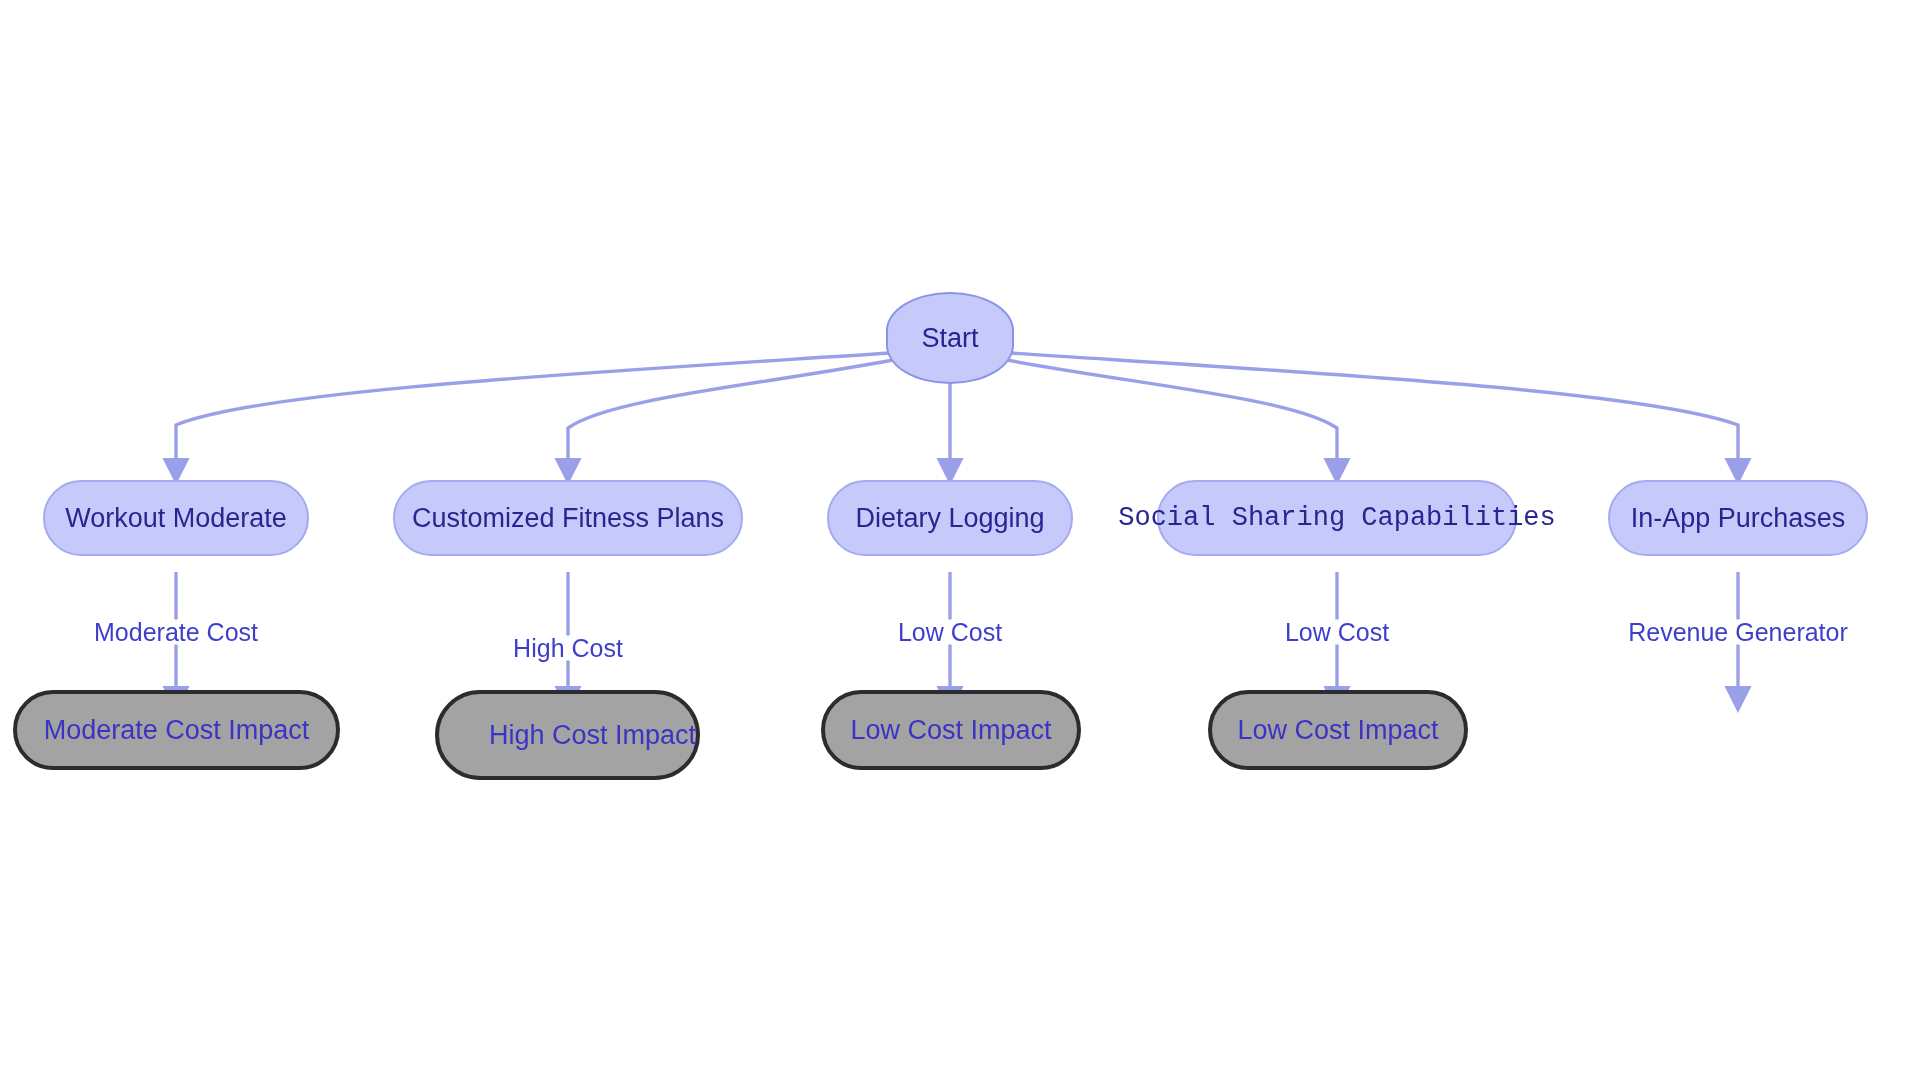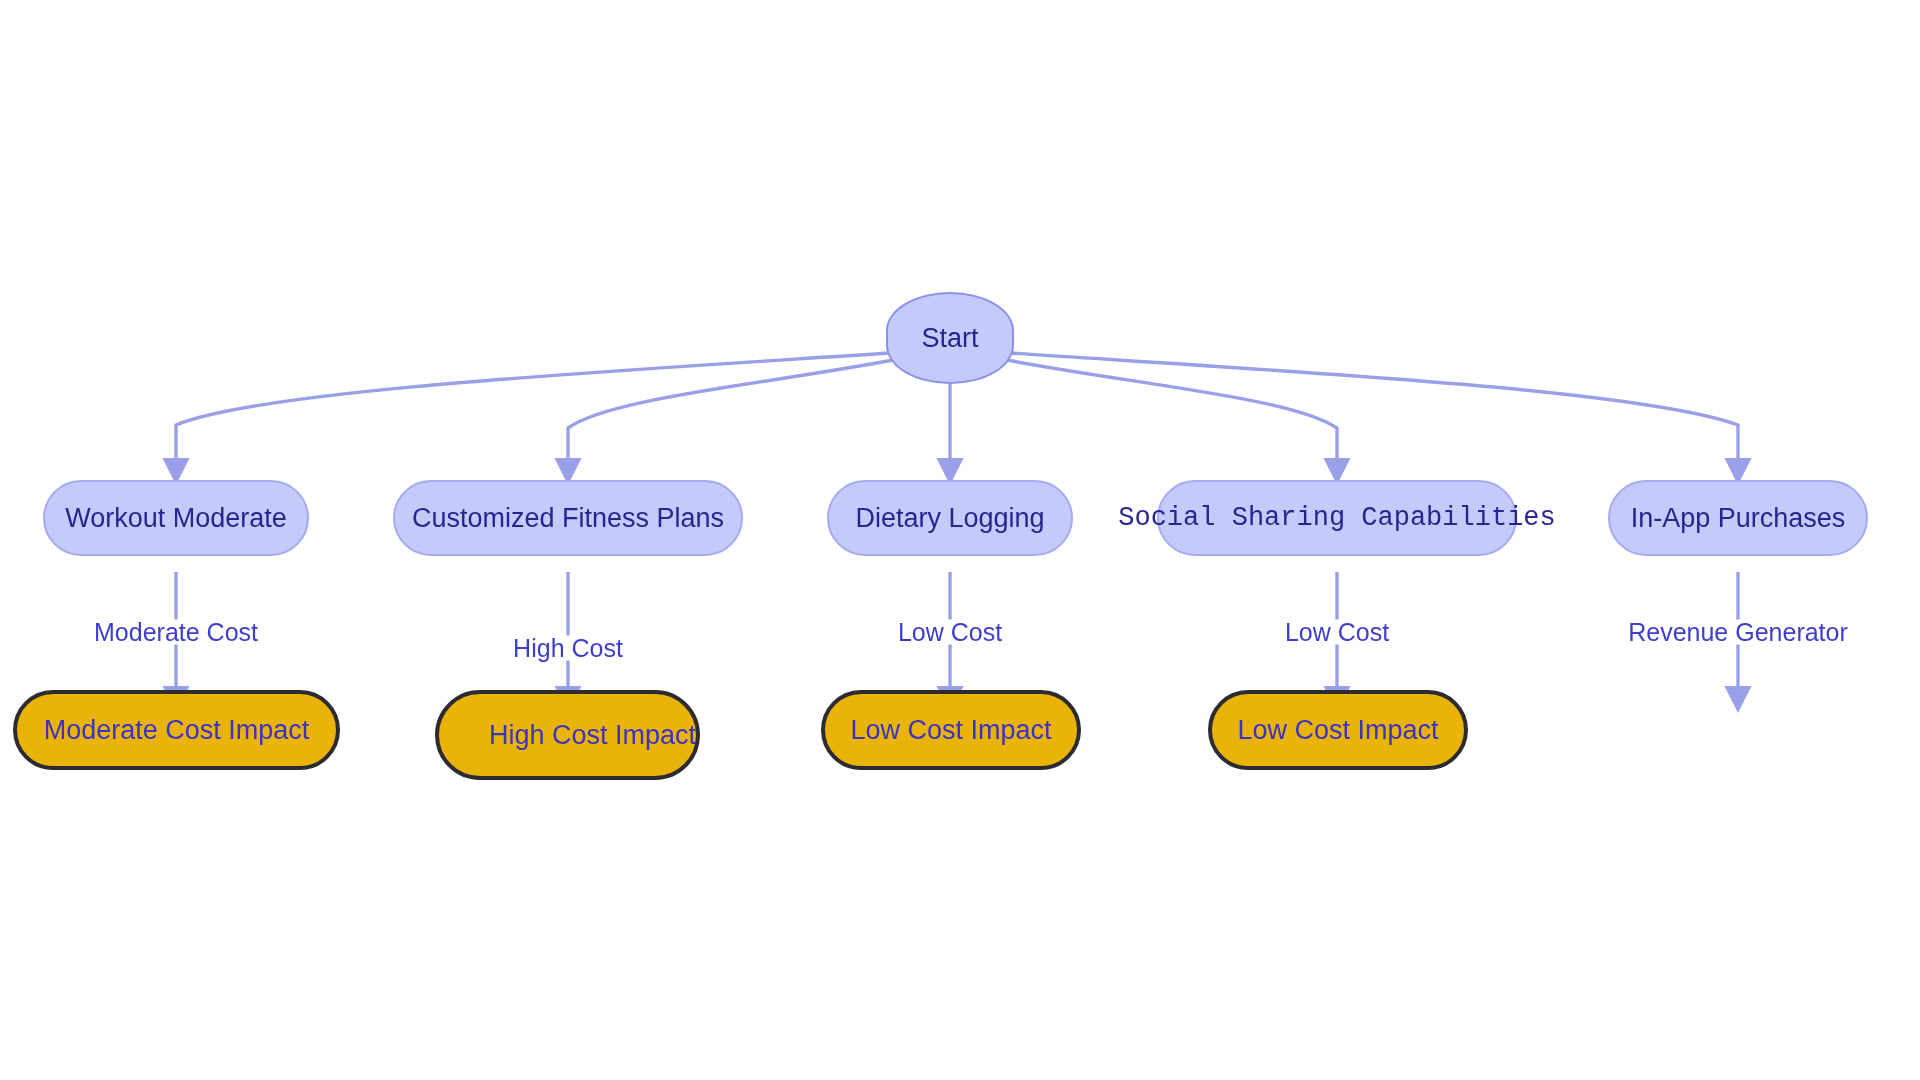--- a/index.html
+++ b/index.html
@@ -49,21 +49,21 @@
   
   .node-feature {
     background: #c5cafa;
     border: 2px solid #a4abf0;
     border-radius: 999px;
     color: #27258f;
     font-size: 27px;
   }
   
   .node-impact {
-    background: #eab308;
+    background: #a3a3a3;
     border: 4px solid #2b2b30;
     border-radius: 999px;
     color: #3a33c4;
     font-size: 27px;
   }
   .edge-label {
     position: absolute;
     transform: translate(-50%, -50%);
     color: #3f3ecb;
     font-size: 25px;

